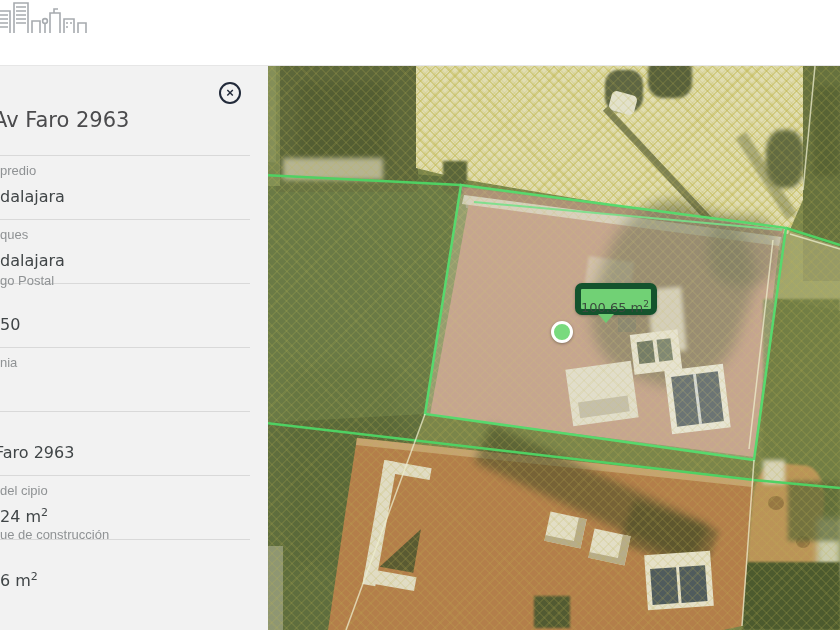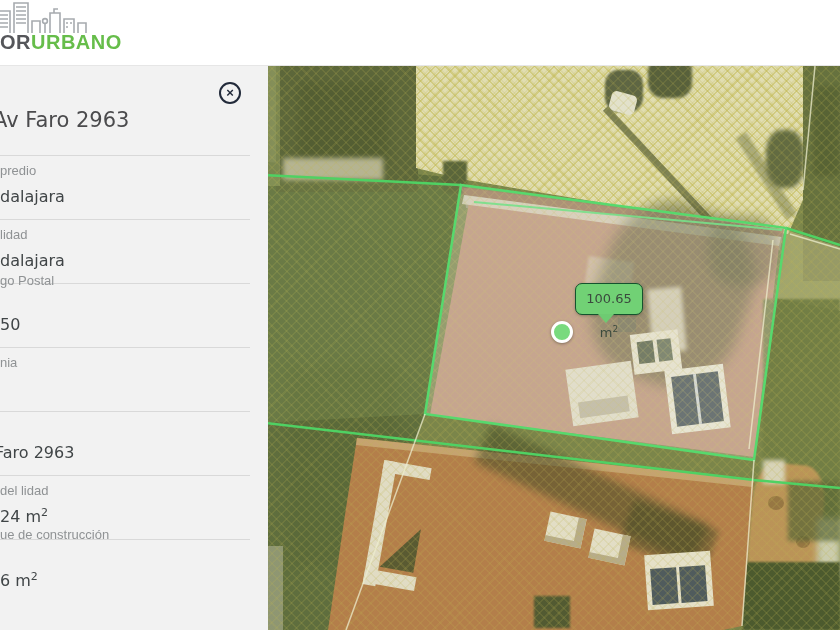--- a/index.html
+++ b/index.html
@@ -39,23 +39,23 @@
       repeating-linear-gradient(45deg, rgba(190,180,80,.16) 0 1.5px, transparent 1.5px 7px),
       repeating-linear-gradient(-45deg, rgba(190,180,80,.16) 0 1.5px, transparent 1.5px 7px),
       linear-gradient(rgba(167,172,74,.10),rgba(167,172,74,.10));
     pointer-events:none;}
   #photo{position:absolute;left:0;top:0;width:572px;height:564px;}
   .beige{background-color:#e7e3bd;
     background-image:
       repeating-linear-gradient(45deg, rgba(197,187,84,.5) 0 1.5px, transparent 1.5px 7px),
       repeating-linear-gradient(-45deg, rgba(197,187,84,.5) 0 1.5px, transparent 1.5px 7px);}
   #overlay-svg{position:absolute;left:0;top:0;z-index:5;}
-  #area-chip{position:absolute;left:307px;top:217px;width:68px;height:32px;background:#71d175;
-    border:1px solid #14532d;border-radius:7px;z-index:8;color:#3b4a3e;
-    font-family:"DejaVu Sans",sans-serif;font-size:13px;text-align:center;line-height:30px;
+  #area-chip{position:absolute;left:307px;top:217px;width:82px;height:32px;background:#71d175;
+    border:6px solid #14532d;border-radius:7px;z-index:8;color:#3b4a3e;
+    font-family:"DejaVu Sans",sans-serif;font-size:13px;line-height:30px;
     box-shadow:0 1px 3px rgba(0,0,0,.25);}
   #area-chip sup{font-size:9px;}
   #chip-tail{position:absolute;left:330px;top:248px;width:0;height:0;z-index:8;
     border-left:8px solid transparent;border-right:8px solid transparent;border-top:9px solid #6ecb72;}
   #marker-dot{position:absolute;left:283px;top:255px;width:22px;height:22px;border-radius:50%;
     background:#79da7e;border:3px solid #ffffff;box-shadow:0 1px 3px rgba(0,0,0,.35);z-index:8;}
 </style>
 </head>
 <body>
 
@@ -68,51 +68,50 @@
       <path d="M16 6 L26 6 M16 10 L26 10 M16 14 L26 14 M16 18 L26 18 M16 22 L26 22"></path>
       <path d="M32 32 L32 20 L40 20 L40 32"></path>
       <circle cx="45" cy="20" r="2.4"></circle>
       <path d="M45 22 L45 32"></path>
       <path d="M50 32 L50 12 L60 12 L60 32 M54 12 L54 8 L58 8"></path>
       <path d="M64 32 L64 18 L74 18 L74 32"></path>
       <path d="M66 22 L68 22 M70 22 L72 22 M66 26 L68 26"></path>
       <path d="M78 32 L78 22 L86 22 L86 32"></path>
     </g>
   </svg>
-  <div id="logo-text"><span>OR</span><span class="green">URBANO</span></div>
 </div>
 
 <div id="panel">
   <div id="close-btn">
     <span class="x">×</span>
   </div>
 
   <div class="p-title">Av Faro 2963</div>
   <div class="divider" style="top:89px"></div>
 
   <div class="f-label" style="top:97px">predio</div>
   <div class="f-value" style="top:117px"><span>dalajara</span><sup></sup></div>
   <div class="divider" style="top:153px"></div>
 
-  <div class="f-label" style="top:161px">lidad</div>
+  <div class="f-label" style="top:161px">ques</div>
   <div class="f-value" style="top:181px"><span>dalajara</span><sup></sup></div>
   <div class="divider" style="top:217px"></div>
 
   <div class="f-label" style="top:207px">go Postal</div>
   <div class="f-value" style="top:245px"><span>50</span><sup></sup></div>
   <div class="divider" style="top:281px"></div>
 
   <div class="f-label" style="top:289px">nia</div>
   <div class="divider" style="top:345px"></div>
 
   <div class="f-label" style="top:353px"></div>
   <div class="f-value shift-f" style="top:373px"><span>Faro 2963</span><sup></sup></div>
   <div class="divider" style="top:409px"></div>
 
-  <div class="f-label" style="top:417px">del lidad</div>
+  <div class="f-label" style="top:417px">del cipio</div>
   <div class="f-value" style="top:437px"><span>24 m</span><sup>2</sup></div>
   <div class="divider" style="top:473px"></div>
 
   <div class="f-label" style="top:461px">ue de construcción</div>
   <div class="f-value" style="top:501px"><span>6 m</span><sup>2</sup></div>
 </div>
 
 <div id="map">
   <div id="photo">
 

